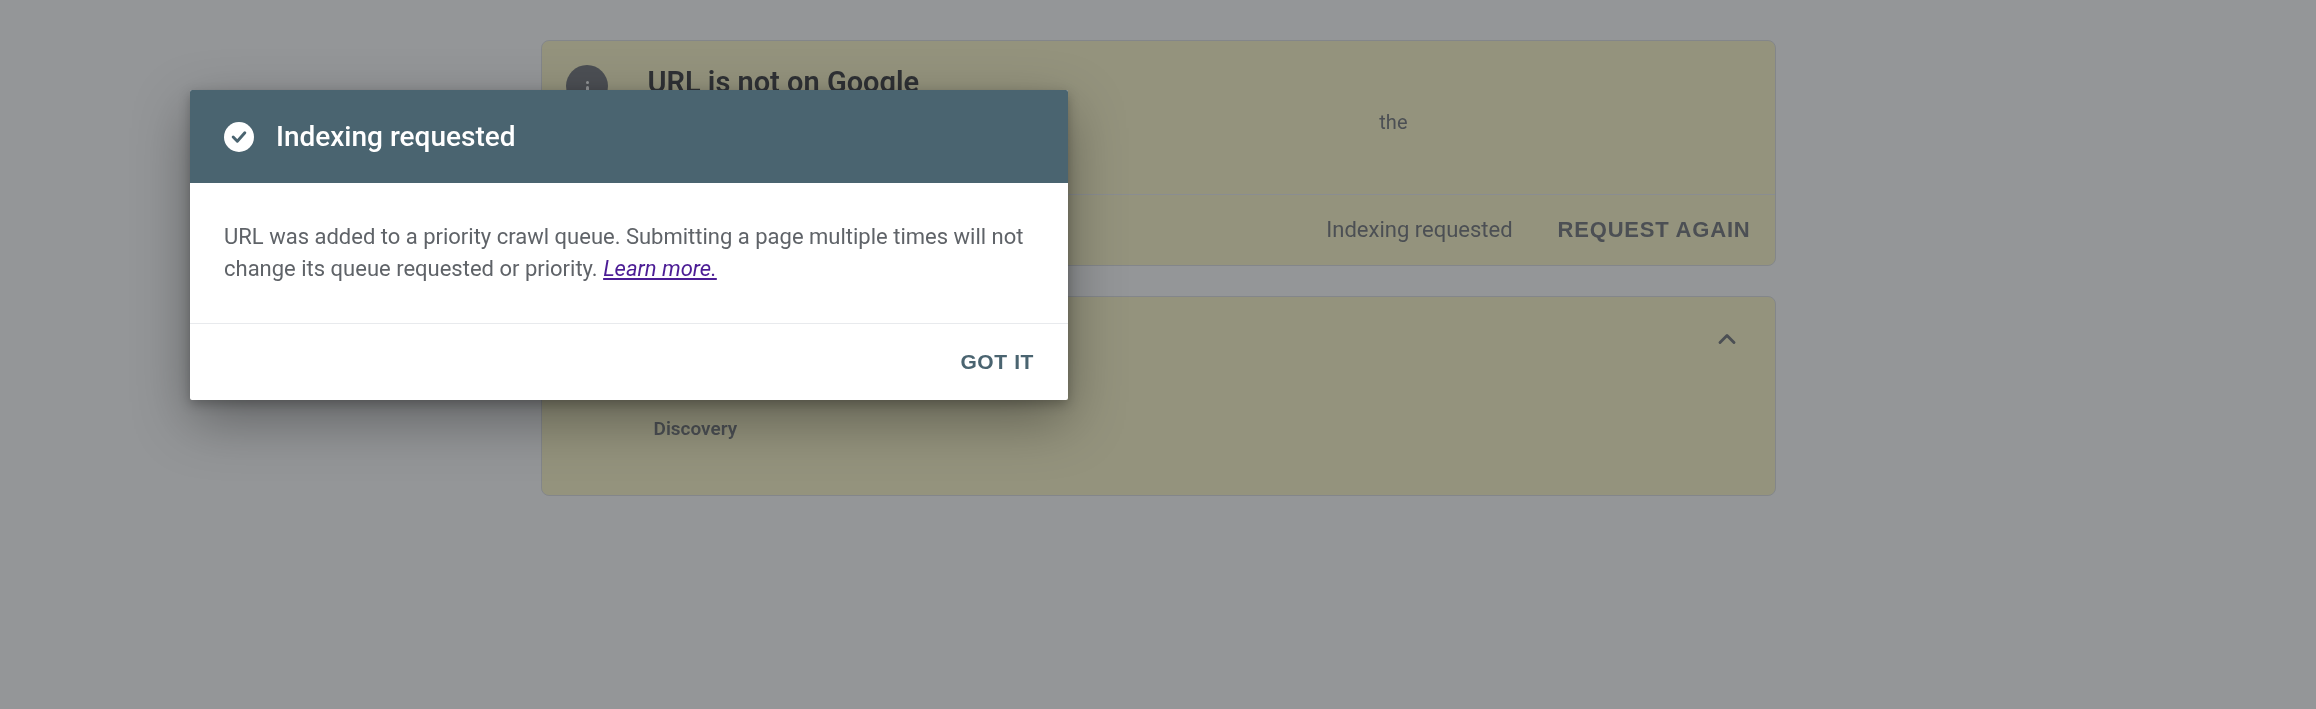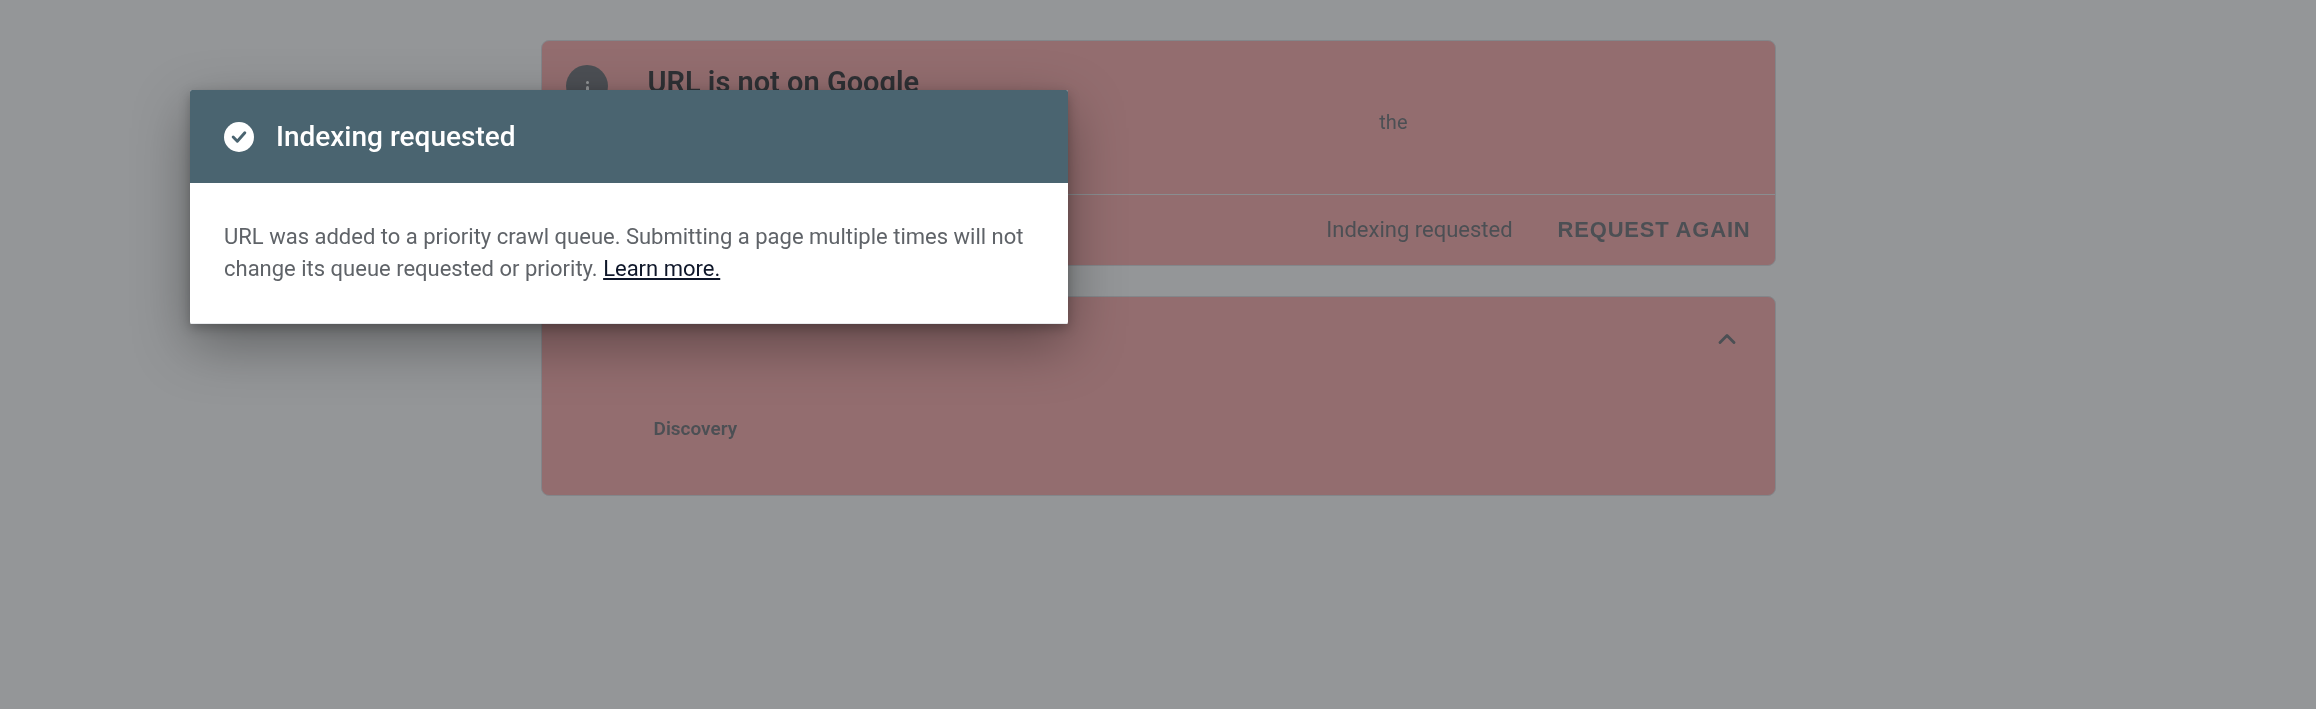--- a/index.html
+++ b/index.html
@@ -13,21 +13,21 @@
     }
     .background-container {
       position: absolute;
       top: 0; left: 0; right: 0; bottom: 0;
       background: #fff;
       padding-top: 40px;
     }
     .card {
       width: 1235px;
       margin: 0 auto 30px auto;
-      background: #fca5a5;
+      background: #fef9c3;
       border: 1px solid #dadce0;
       border-radius: 8px;
     }
     .card-header-row {
       display: flex;
       align-items: flex-start;
       padding: 24px 24px 0 24px;
     }
     .info-icon-bg {
       width: 42px; height: 42px;
@@ -129,23 +129,24 @@
       font-weight: 500;
     }
     .dialog-body {
       padding: 38px 34px;
       font-size: 22px;
       color: #5f6368;
       line-height: 1.45;
       border-bottom: 1px solid #e8eaed;
     }
     .dialog-body .learn-more {
-      color: #0f172a;
+      color: #4c1d95;
       text-decoration: underline;
       cursor: pointer;
+      font-style: italic;
     }
     .dialog-actions {
       display: flex;
       justify-content: flex-end;
       padding: 18px 24px;
     }
     .got-it-btn {
       font-size: 21px;
       font-weight: 600;
       letter-spacing: 0.6px;
@@ -196,13 +197,16 @@
     <div class="check-circle">
       <svg width="20" height="20" viewBox="0 0 24 24" fill="none" stroke="#4a6470" stroke-width="3.5" stroke-linecap="round" stroke-linejoin="round">
           <polyline points="5 12 10 17 19 7"></polyline>
         </svg>
     </div>
     <div class="dialog-title">Indexing requested</div>
   </div>
   <div class="dialog-body">
     <span>URL was added to a priority crawl queue. Submitting a page multiple times will not change its queue requested or priority. </span><a class="learn-more">Learn more.</a>
   </div>
+  <div class="dialog-actions">
+    <button class="got-it-btn">GOT IT</button>
+  </div>
 </div>
 
 </body></html>

